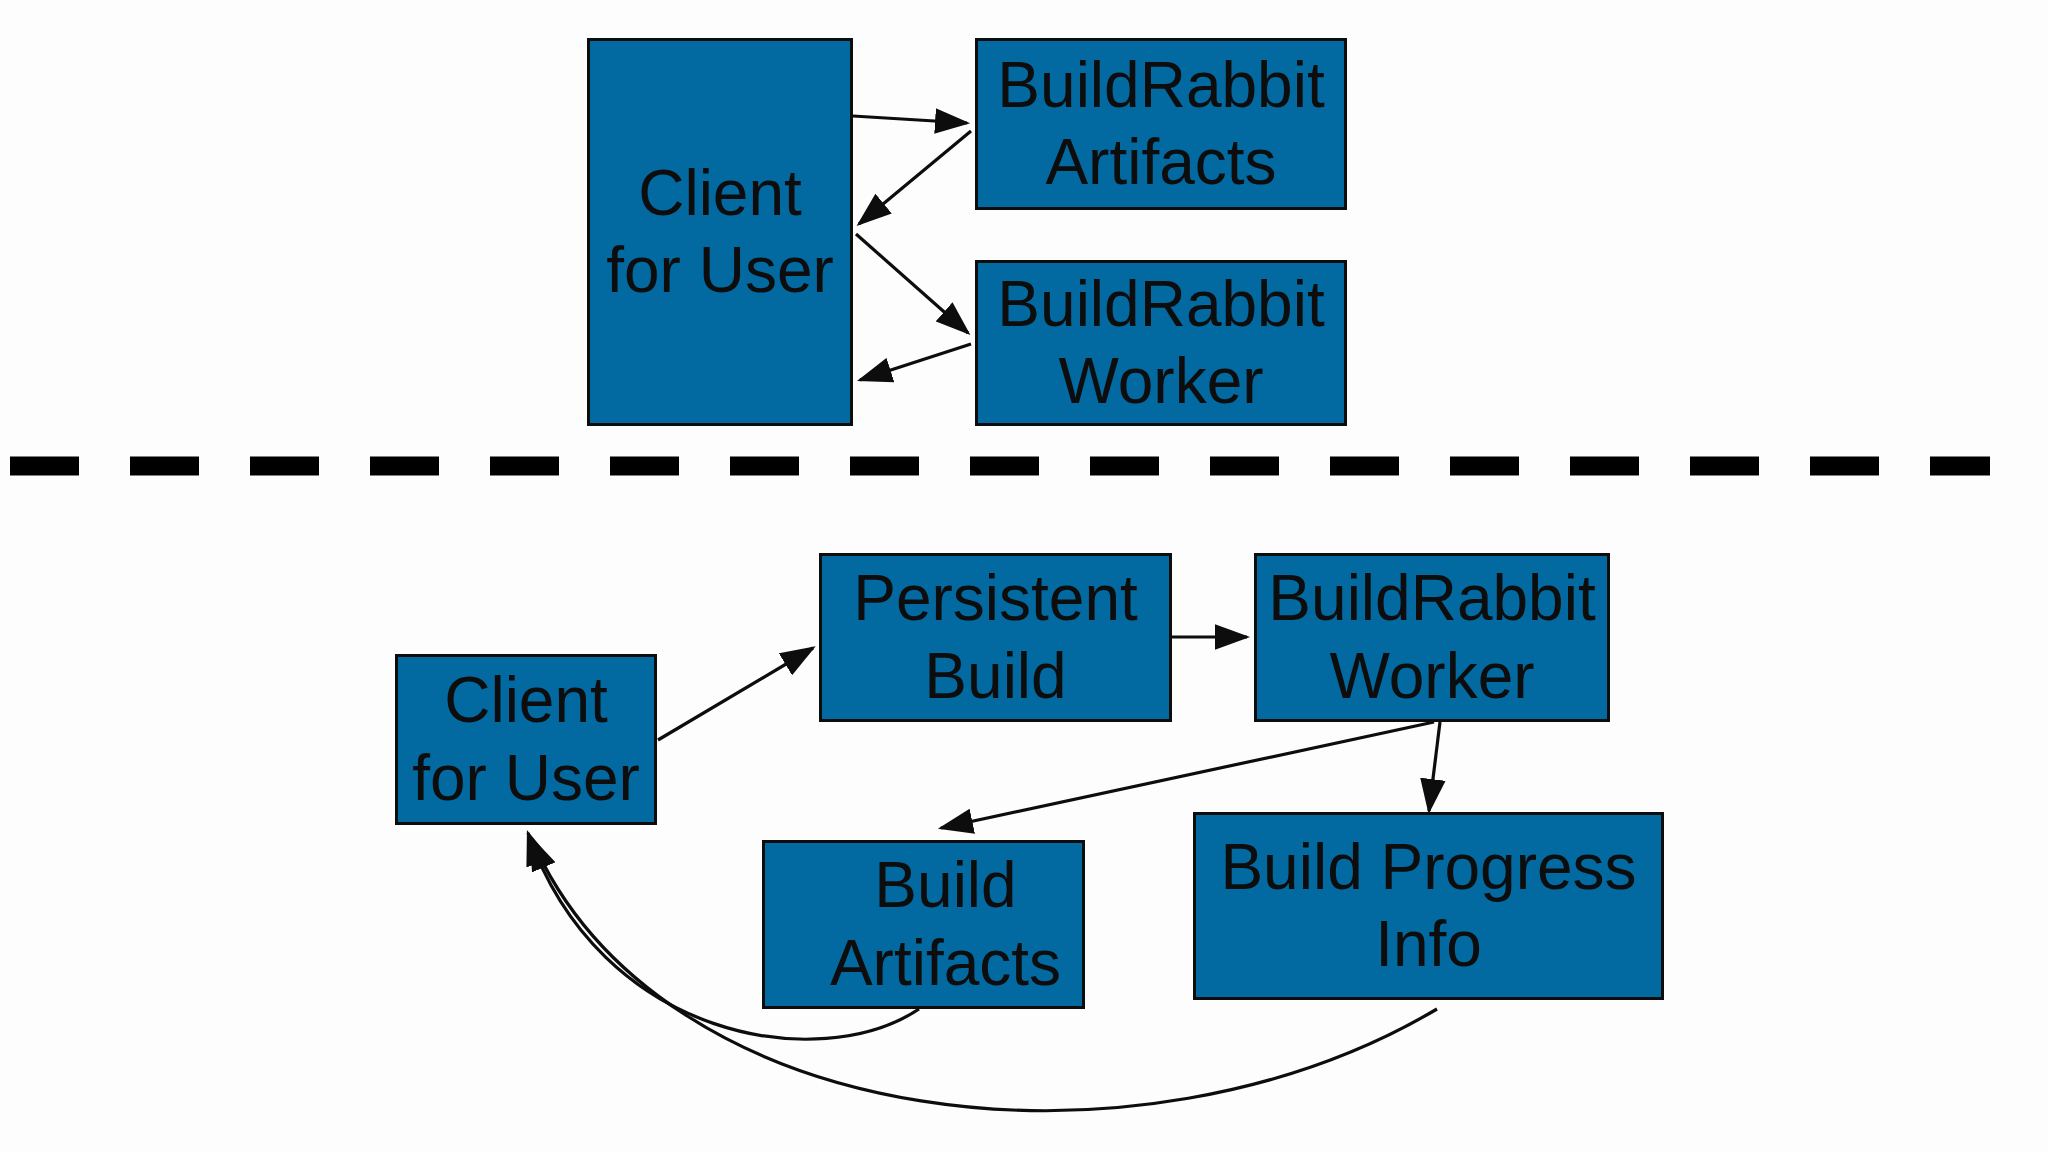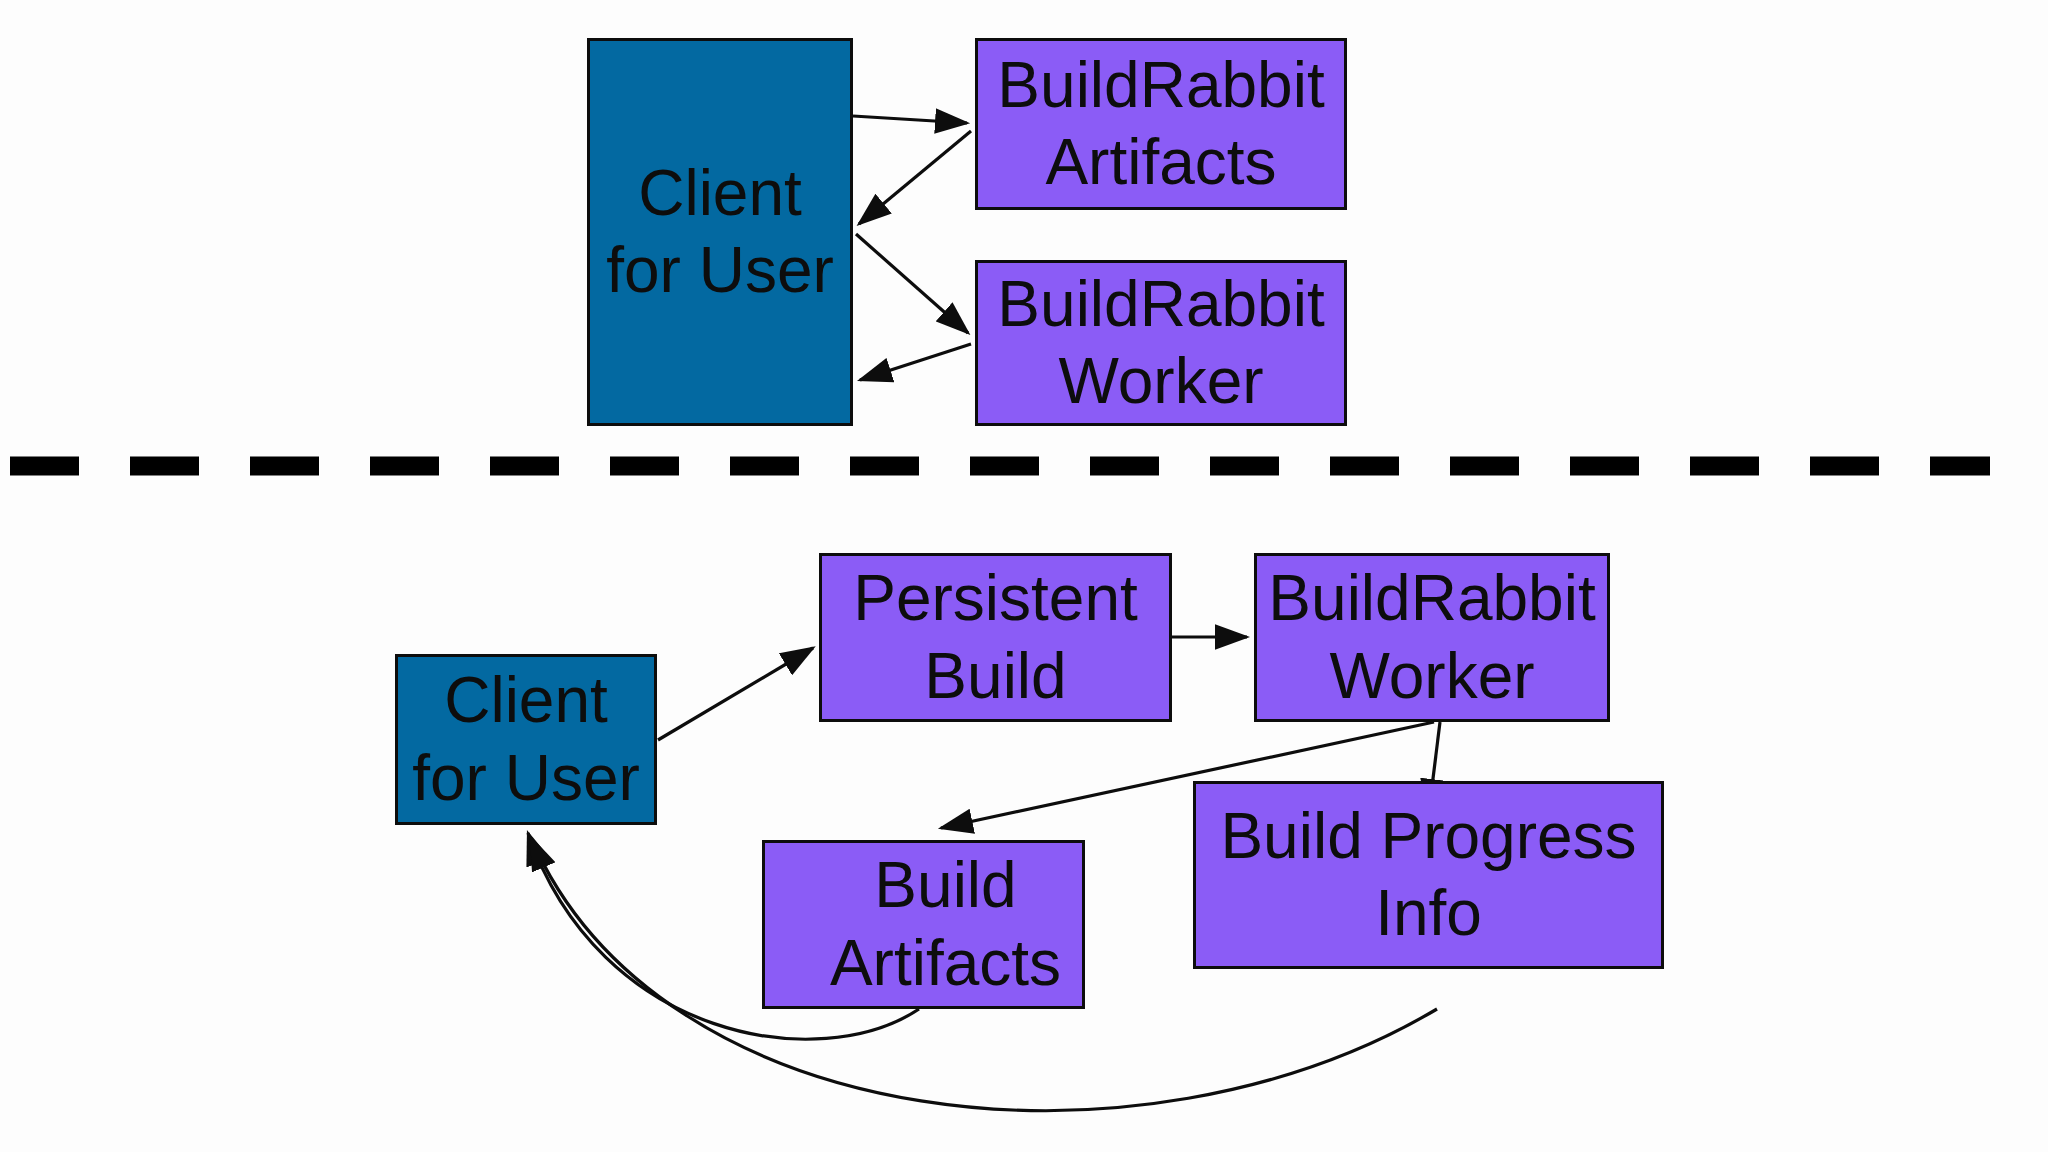--- a/index.html
+++ b/index.html
@@ -31,21 +31,21 @@
     justify-content: center;
     align-items: center;
     text-align: center;
     font-size: 64px;
     line-height: 1.21;
     color: #0d0d0d;
     letter-spacing: 0px;
     white-space: nowrap;
   }
   .node-client  { background: #0369a1; justify-content: center; }
-  .node-service { background: #8b5cf6; }
+  .node-service { background: #0369a1; }
   .edge {
     stroke: #0d0d0d;
     stroke-width: 3.2;
     fill: none;
   }
   .divider {
     stroke: #000000;
     stroke-width: 19;
     fill: none;
     stroke-dasharray: 69 51;
@@ -106,18 +106,18 @@
   <div class="node node-service" style="left:1254px; top:553px; width:356px; height:169px;">
     <span>BuildRabbit</span>
     <span>Worker</span>
   </div>
 
   <div class="node node-service" style="left:762px; top:840px; width:323px; height:169px;padding-left:44px;">
     <span>Build</span>
     <span>Artifacts</span>
   </div>
 
-  <div class="node node-service" style="left:1193px; top:781px; width:471px; height:188px;">
+  <div class="node node-service" style="left:1193px; top:812px; width:471px; height:188px;">
     <span>Build Progress</span>
     <span>Info</span>
   </div>
 
 </div>
 
 </body></html>

